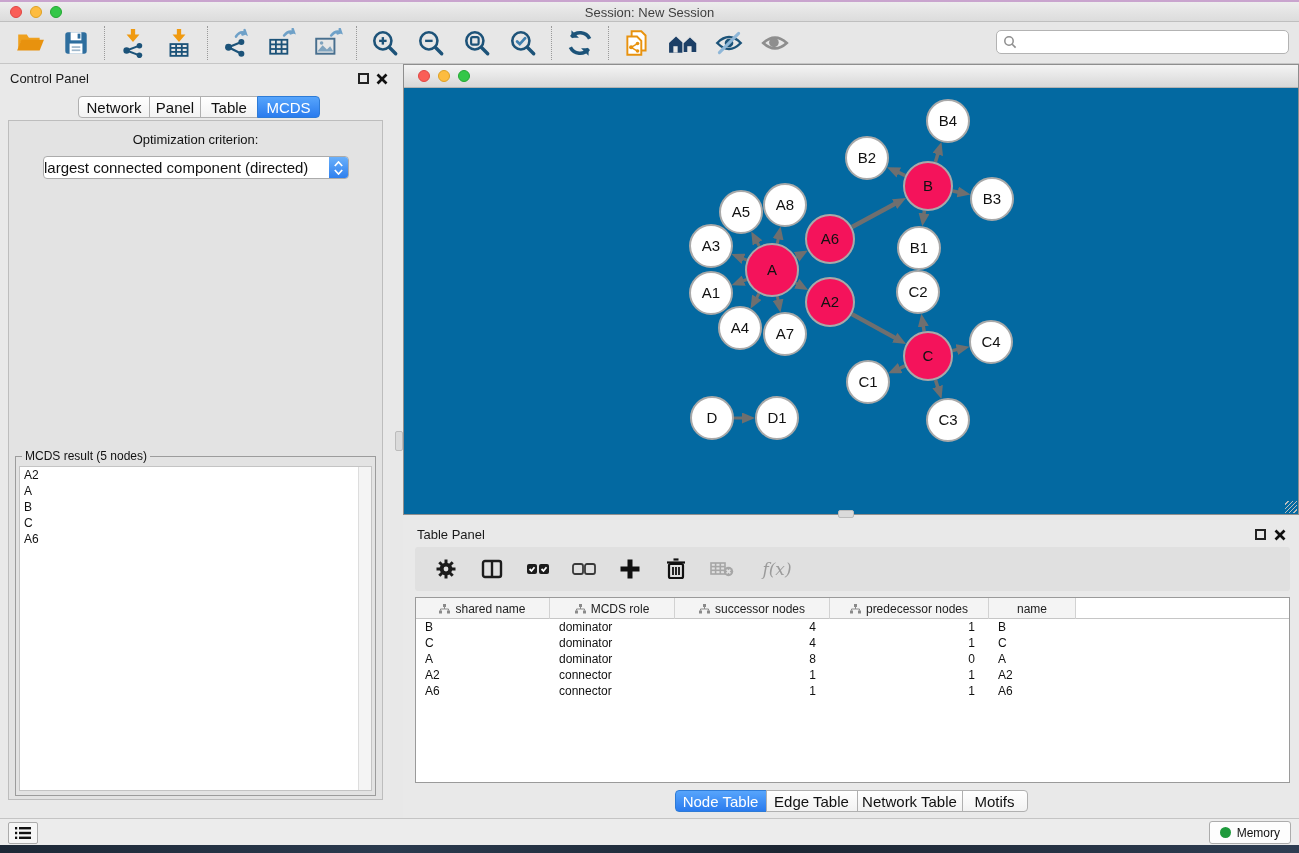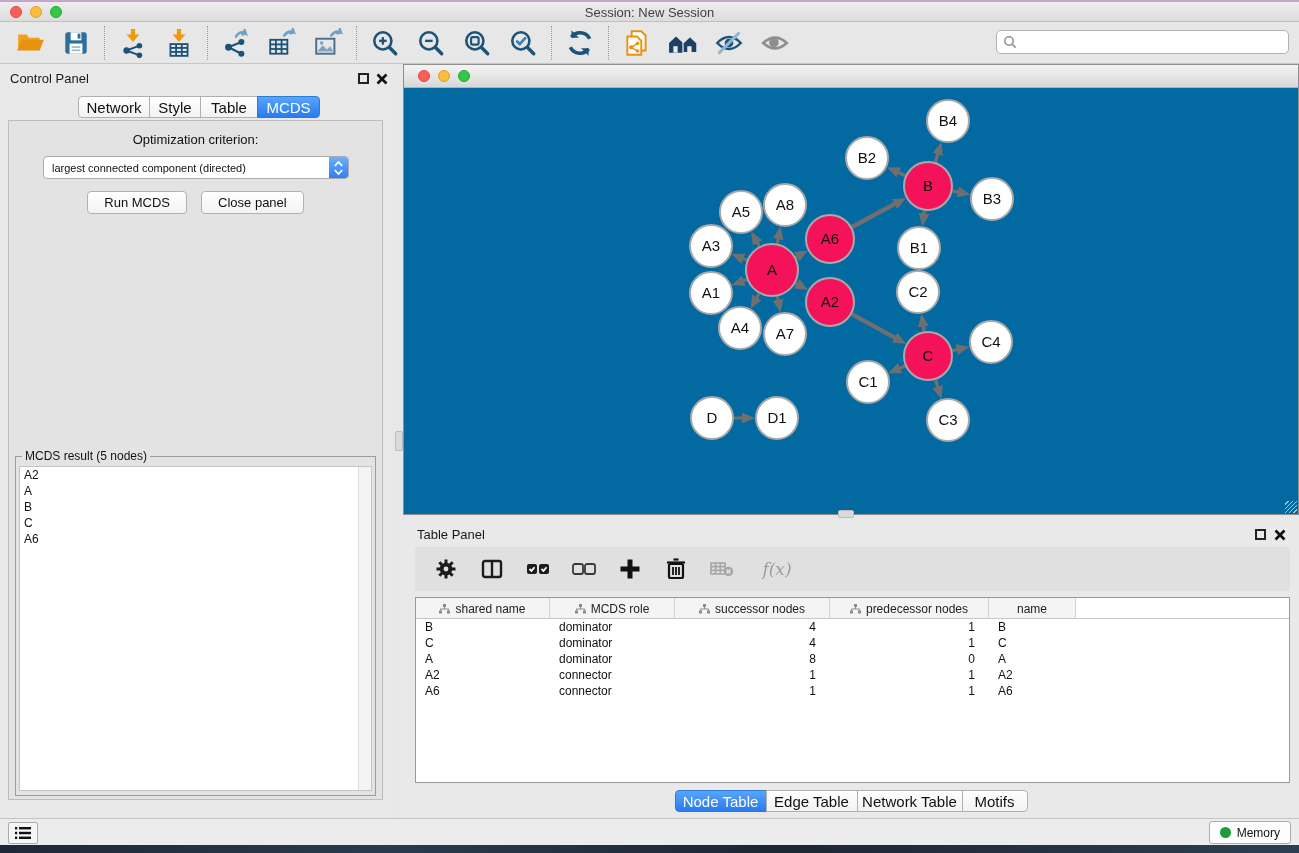--- a/index.html
+++ b/index.html
@@ -39,21 +39,21 @@
   .seg{height:22px;box-sizing:border-box;border:1px solid #B0B0B0;background:linear-gradient(#FFFFFF,#F2F2F2);
     font-size:15px;color:#111;display:flex;align-items:center;justify-content:center;margin-left:-1px;}
   .seg.first{border-radius:4px 0 0 4px;margin-left:0;}
   .seg.last{border-radius:0 4px 4px 0;}
   .seg.sel{background:linear-gradient(#57A5FC,#2A7BEE);color:#fff;border-color:#2E7BD6;}
   #cp-content{position:absolute;left:8px;top:56px;width:375px;height:680px;border:1px solid #BDBDBD;
     background:#E3E3E3;box-sizing:border-box;}
   #opt-label{position:absolute;left:0;right:0;top:11px;text-align:center;font-size:13px;color:#111;}
   #criterion-select{position:absolute;left:34px;top:35px;width:306px;height:23px;background:#fff;
     border:1px solid #ABABAB;border-radius:4px;box-sizing:border-box;display:flex;align-items:center;}
-  #criterion-select .val{flex:1;font-size:11px;padding-left:8px;color:#111;white-space:nowrap;overflow:hidden;}
+  #criterion-select .val{flex:1;font-size:15px;padding-left:0;color:#111;white-space:nowrap;overflow:hidden;}
   #criterion-select .stepper{width:19px;height:21px;border-radius:0 3px 3px 0;background:linear-gradient(#6AB0FA,#2F80EF);
     display:flex;flex-direction:column;align-items:center;justify-content:center;gap:2px;}
   .btn{height:23px;box-sizing:border-box;border:1px solid #B2B2B2;border-radius:4px;background:linear-gradient(#FFFFFF,#F3F3F3);
     font-size:13px;color:#111;display:flex;align-items:center;justify-content:center;padding:0 16px;}
   #btn-row{position:absolute;left:0;right:0;top:70px;display:flex;justify-content:center;gap:14px;}
   #result-box{position:absolute;left:6px;right:6px;top:335px;height:340px;border:1px solid #9C9C9C;box-sizing:border-box;}
   #result-legend{position:absolute;left:6px;top:-8px;background:#E3E3E3;font-size:12px;color:#111;padding:0 3px;}
   #result-list{position:absolute;left:3px;right:3px;top:9px;bottom:4px;background:#fff;border:1px solid #C4C4C4;
     box-sizing:border-box;overflow:hidden;}
   #result-list .scroll{position:absolute;right:0;top:0;bottom:0;width:12px;background:#F4F4F4;border-left:1px solid #DDD;}
@@ -284,40 +284,36 @@
     <div class="panel-head">
       <div class="ptitle">Control Panel</div>
       <div class="float-icon" style="left:358px;"></div>
       <svg class="close-x" style="left:376px;" viewBox="0 0 12 12">
           <line x1="1.5" y1="1.5" x2="10.5" y2="10.5" stroke="#111" stroke-width="2.6"></line>
           <line x1="10.5" y1="1.5" x2="1.5" y2="10.5" stroke="#111" stroke-width="2.6"></line>
         </svg>
     </div>
     <div class="seg-row" id="cp-tabs" style="left:78px;top:32px;">
         <div class="seg first" style="width: 72px;">Network</div>
-        <div class="seg" style="width: 52px;">Style</div>
+        <div class="seg" style="width: 52px;">Panel</div>
         <div class="seg" style="width: 58px;">Table</div>
         <div class="seg last sel" style="width: 63px;">MCDS</div>
       </div>
     <div id="cp-content">
       <div id="opt-label">Optimization criterion:</div>
       <div id="criterion-select">
         <div class="val">largest connected component (directed)</div>
         <div class="stepper">
           <svg width="9" height="6" viewBox="0 0 9 6">
               <path d="M0.8 5 L4.5 1 L8.2 5" fill="none" stroke="#fff" stroke-width="1.7"></path>
             </svg>
           <svg width="9" height="6" viewBox="0 0 9 6">
               <path d="M0.8 1 L4.5 5 L8.2 1" fill="none" stroke="#fff" stroke-width="1.7"></path>
             </svg>
         </div>
-      </div>
-      <div id="btn-row">
-        <div class="btn">Run MCDS</div>
-        <div class="btn">Close panel</div>
       </div>
       <div id="result-box">
         <div id="result-legend">MCDS result (5 nodes)</div>
         <div id="result-list">
           <div class="result-item">A2</div>
             <div class="result-item">A</div>
             <div class="result-item">B</div>
             <div class="result-item">C</div>
             <div class="result-item">A6</div>
             <div class="scroll"></div>

